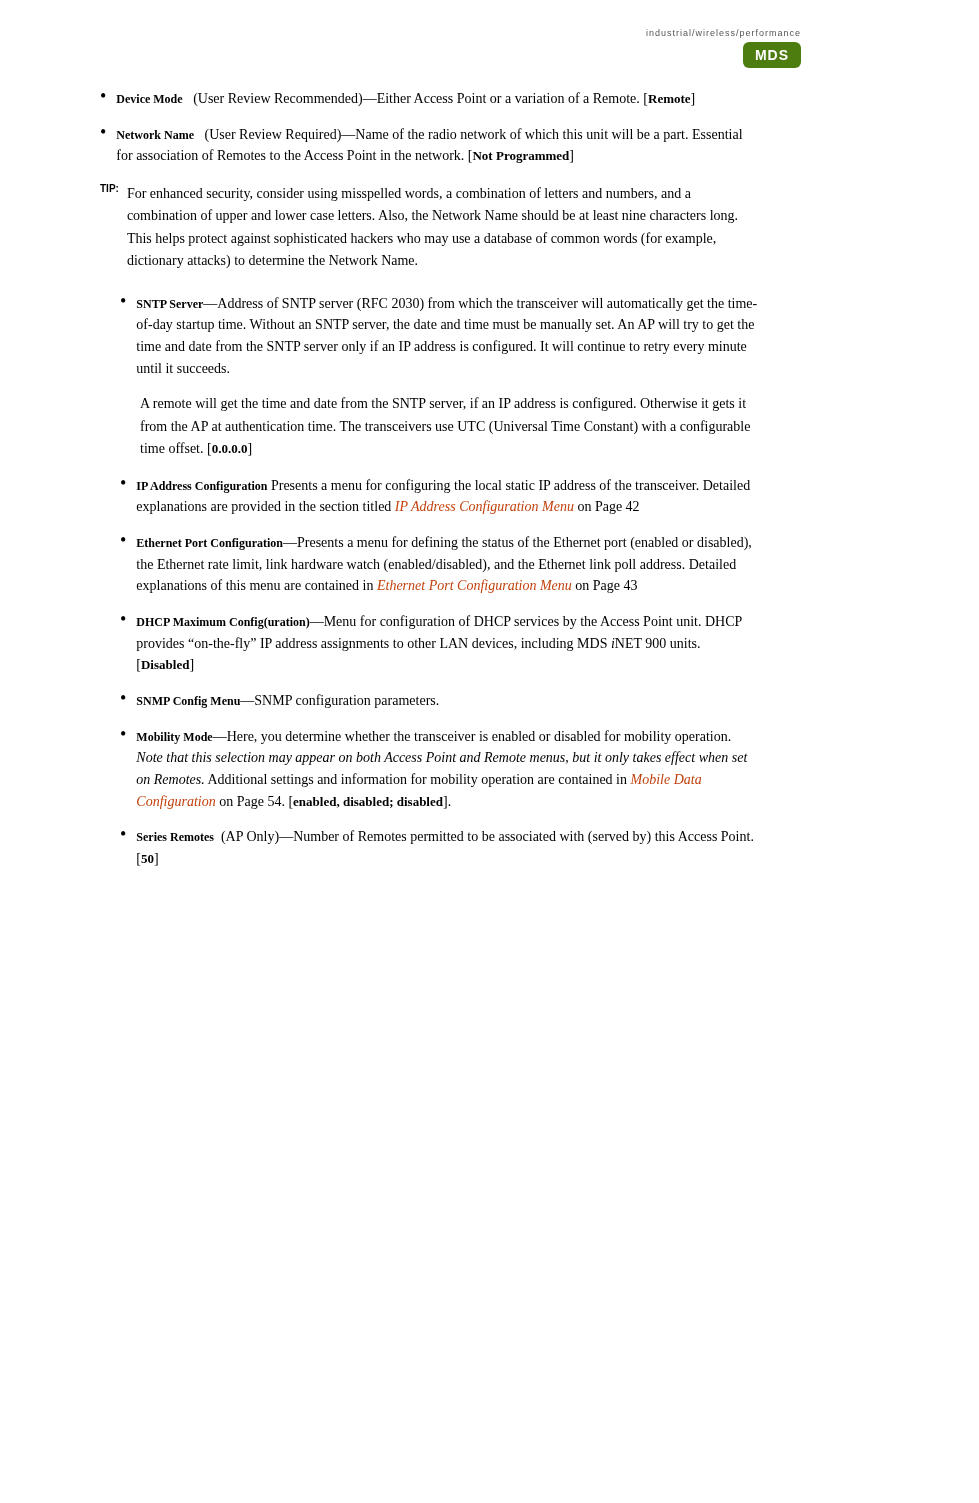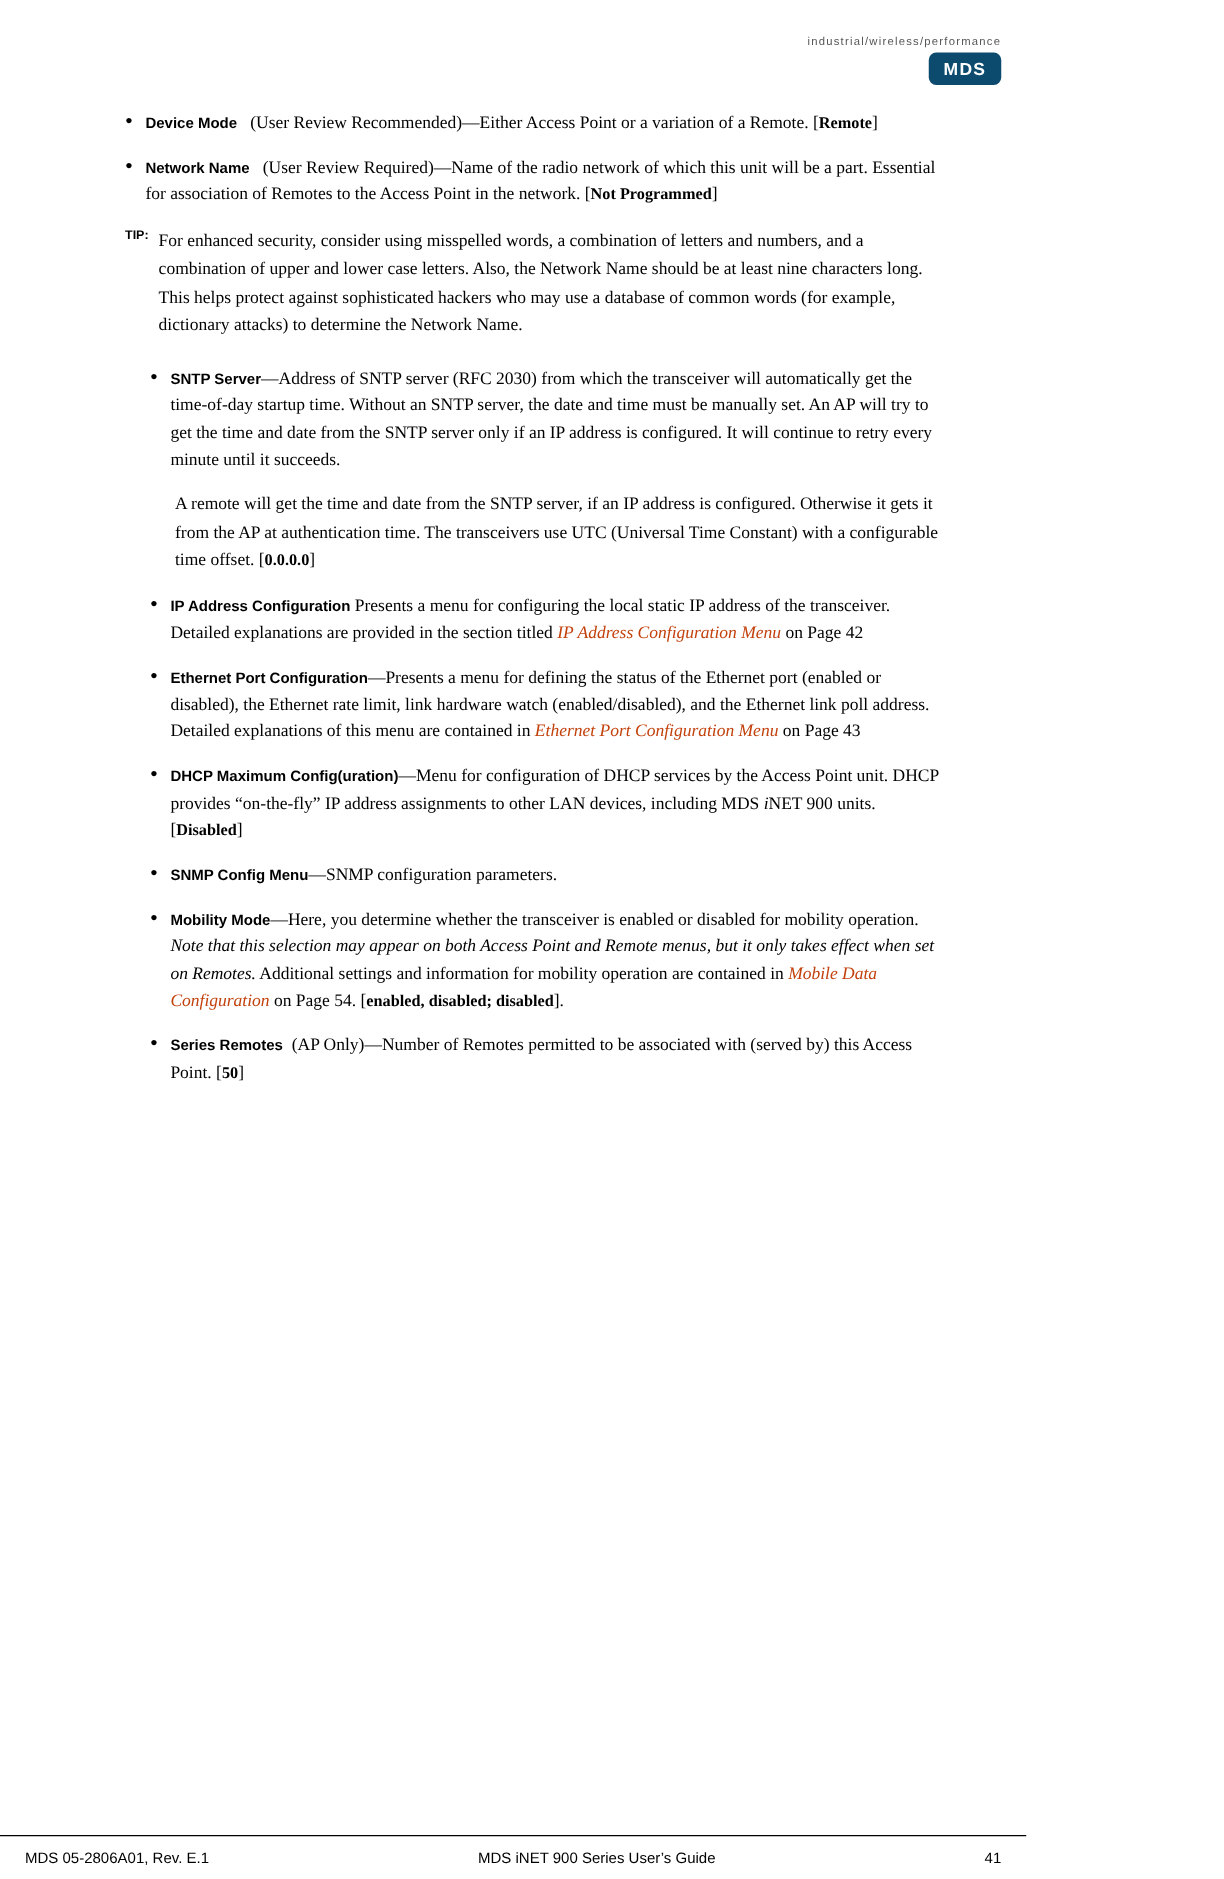--- a/index.html
+++ b/index.html
@@ -41,21 +41,21 @@
 
     .logo-tagline {
       font-family: Arial, sans-serif;
       font-size: 9px;
       letter-spacing: 1px;
       color: #555;
       margin-bottom: 4px;
     }
 
     .logo-badge {
-      background: #0c4a6e;
+      background: #4d7c0f;
       color: white;
       font-family: Arial, sans-serif;
       font-weight: bold;
       font-size: 14px;
       padding: 5px 12px;
       border-radius: 6px;
       letter-spacing: 1px;
     }
 
     
@@ -82,21 +82,21 @@
       flex-shrink: 0;
     }
 
     .bullet-content {
       flex: 1;
       line-height: 1.55;
     }
 
     .term-bold {
       font-weight: bold;
-      font-family: Liberation Sans, sans-serif;
+      font-family: Liberation Serif, serif;
       font-size: 12px;
     }
 
     .term-italic {
     }
 
     .code-bracket {
       font-family: Liberation Serif, serif;
       font-weight: bold;
       font-size: 13px;
@@ -262,19 +262,14 @@
         <span class="bullet-dot">•</span>
         <div class="bullet-content">
           <span class="term-bold">Series Remotes</span><span class="term-italic">&nbsp;&nbsp;(AP Only)</span>—Number of Remotes permitted to be associated with (served by) this Access Point. [<span class="code-bracket">50</span>]
         </div>
       </div>
 
     </div>
 
   </div>
 
-  <div class="footer-bar">
-    <span class="footer-left">MDS 05-2806A01, Rev. E.1</span>
-    <span class="footer-center">MDS iNET 900 Series User’s Guide</span>
-    <span class="footer-right">41</span>
-  </div>
 
 </div>
 
 </body></html>

